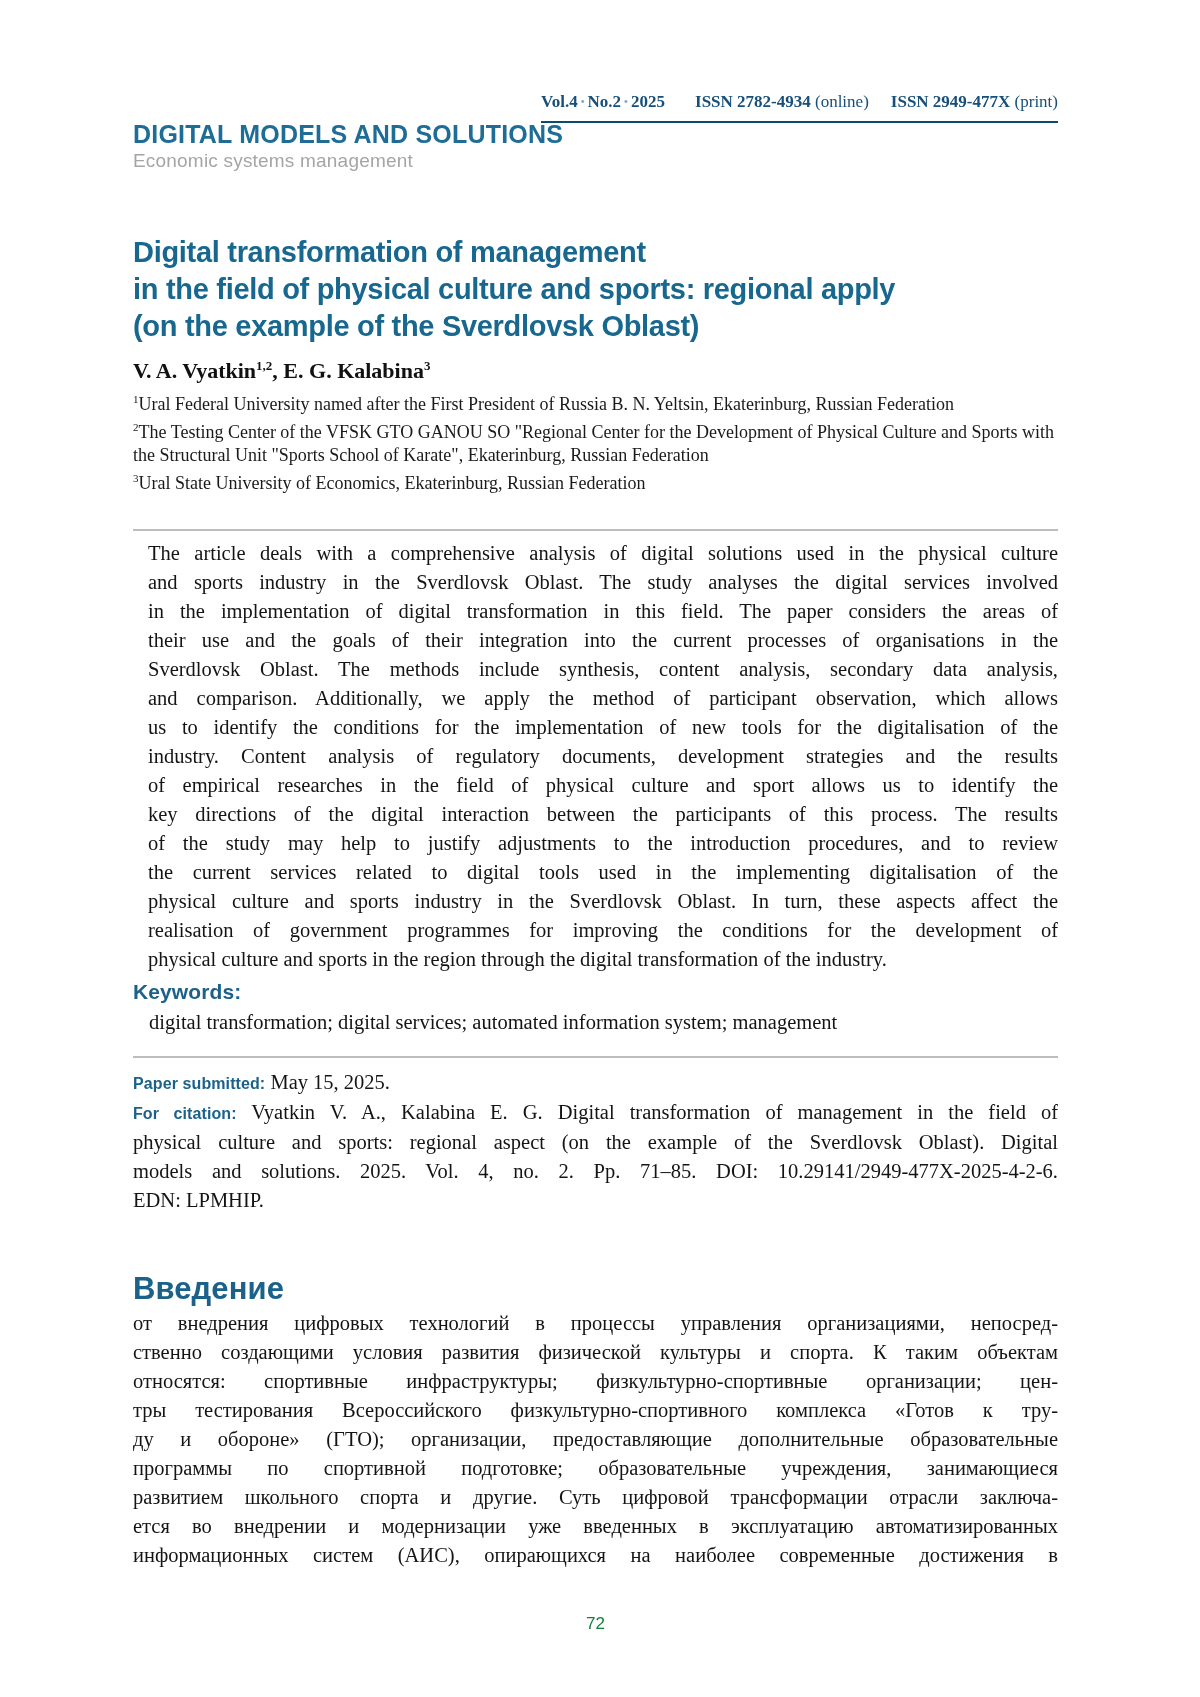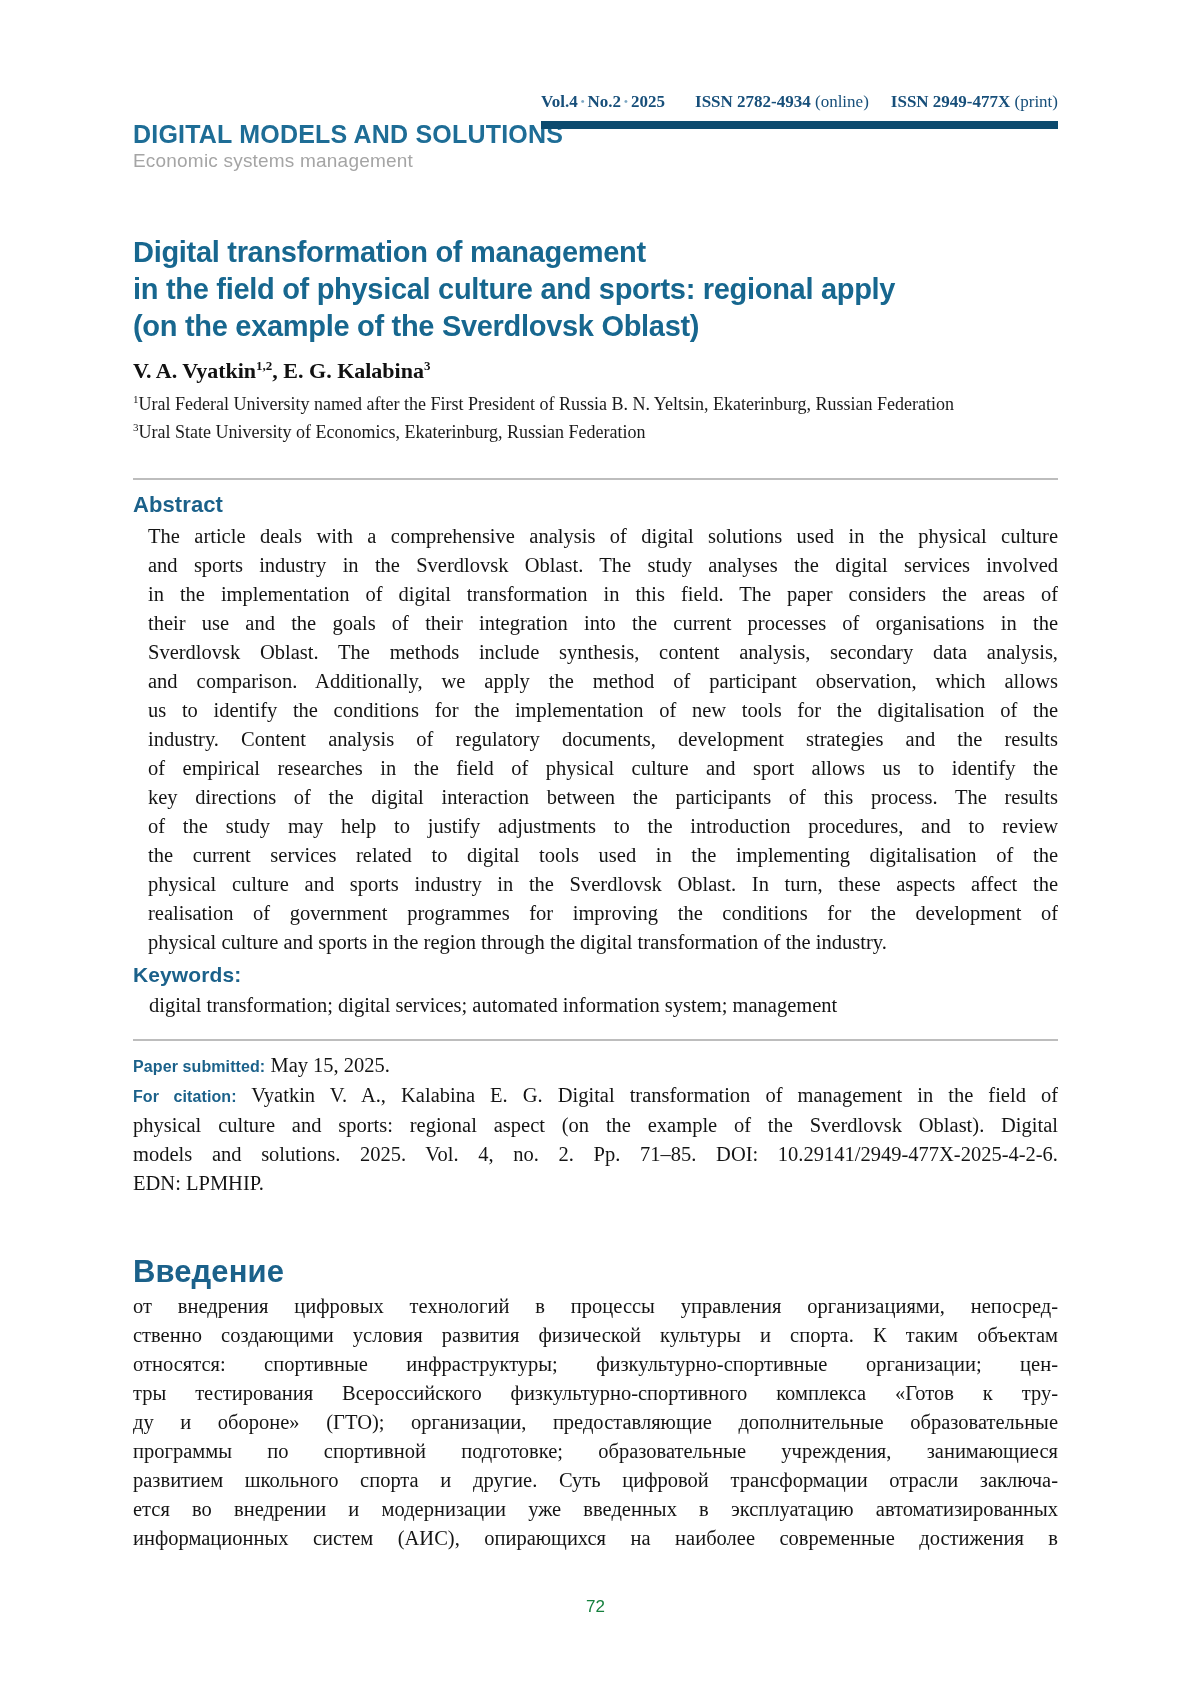--- a/index.html
+++ b/index.html
@@ -15,21 +15,21 @@
   .journal-name{
     font-family:"Liberation Sans", sans-serif;font-weight:700;font-size:25px;
     line-height:28px;color:#1e6d96;letter-spacing:0.2px;
   }
   .journal-section{
     font-family:"Liberation Sans", sans-serif;font-weight:400;font-size:19px;
     color:#a5a5a5;margin-top:2px;letter-spacing:0.2px;
   }
   .header-right{
     position:absolute;left:408px;right:0;top:92px;height:29px;
-    border-bottom:8px solid #0c4a6e;display:flex;align-items:baseline;
+    border-bottom:2px solid #0c4a6e;display:flex;align-items:baseline;
   }
   .vol-block{font-family:"Liberation Serif", serif;font-weight:700;font-size:17px;color:#174f7a;}
   .vol-dot{color:#7ba6c2;font-size:11px;padding:0 3px;vertical-align:2px;}
   .issn-block{margin-left:auto;font-family:"Liberation Serif", serif;font-weight:700;font-size:17px;color:#174f7a;}
   .issn-sep{display:inline-block;width:22px;}
   .issn-paren{font-weight:400;}
 
   
   .article-title{
     margin-top:62px;font-family:"Liberation Sans", sans-serif;font-weight:700;
@@ -95,26 +95,26 @@
     <div>in the field of physical culture and sports: regional apply</div>
     <div>(on the example of the Sverdlovsk Oblast)</div>
   </div>
 
   <div class="authors">
     <span>V. A. Vyatkin</span><sup>1,2</sup><span>, </span><span>E. G. Kalabina</span><sup>3</sup>
   </div>
 
   <div class="affiliations">
     <div><sup>1</sup><span>Ural Federal University named after the First President of Russia B. N. Yeltsin, Ekaterinburg, Russian Federation</span></div>
+    <div><sup>2</sup><span>The Testing Center of the VFSK GTO GANOU SO "Regional Center for the Development of Physical Culture and Sports with the Structural Unit "Sports School of Karate", Ekaterinburg, Russian Federation</span></div>
     <div><sup>3</sup><span>Ural State University of Economics, Ekaterinburg, Russian Federation</span></div>
   </div>
 
   <hr class="divider">
 
-  <div class="sec-heading">Abstract</div>
   <div class="jlines abstract-lines">
       <div>The article deals with a comprehensive analysis of digital solutions used in the physical culture</div>
       <div>and sports industry in the Sverdlovsk Oblast. The study analyses the digital services involved</div>
       <div>in the implementation of digital transformation in this field. The paper considers the areas of</div>
       <div>their use and the goals of their integration into the current processes of organisations in the</div>
       <div>Sverdlovsk Oblast. The methods include synthesis, content analysis, secondary data analysis,</div>
       <div>and comparison. Additionally, we apply the method of participant observation, which allows</div>
       <div>us to identify the conditions for the implementation of new tools for the digitalisation of the</div>
       <div>industry. Content analysis of regulatory documents, development strategies and the results</div>
       <div>of empirical researches in the field of physical culture and sport allows us to identify the</div>

